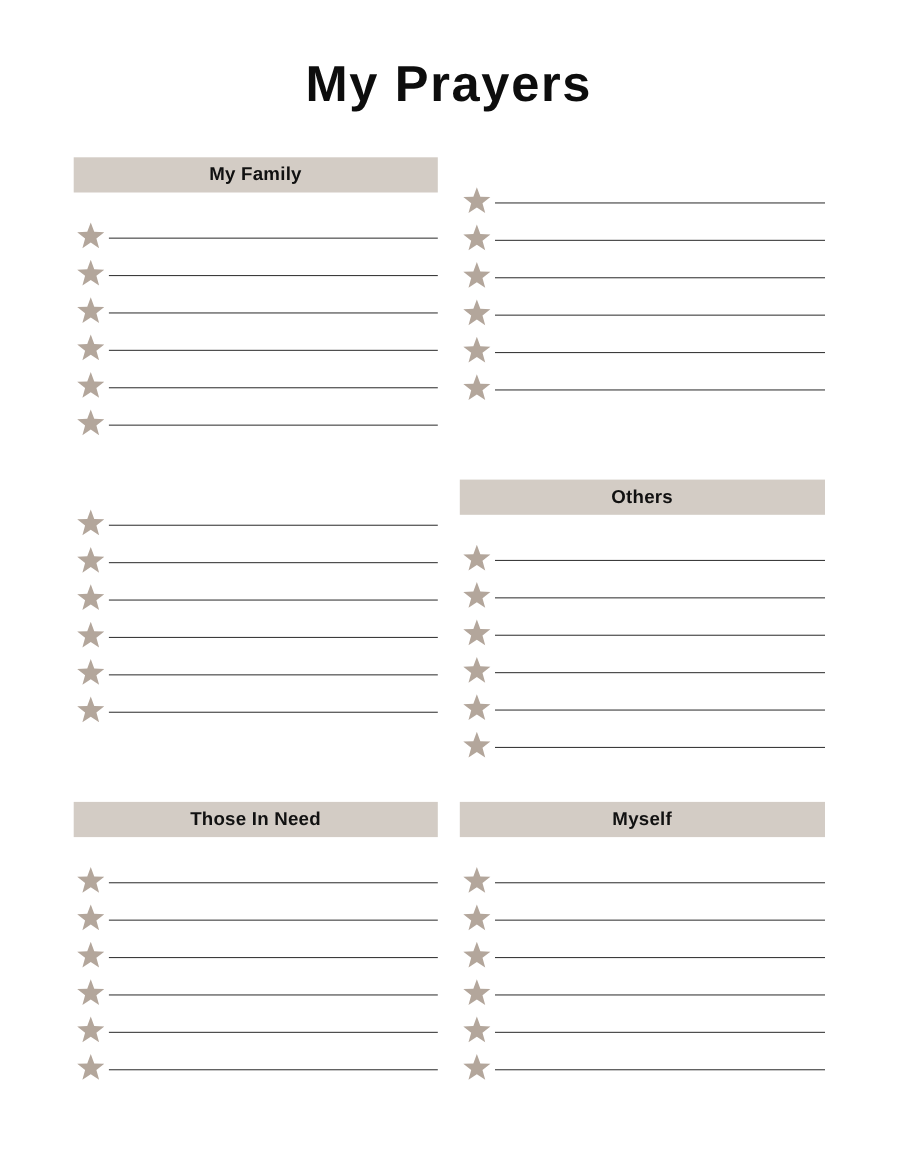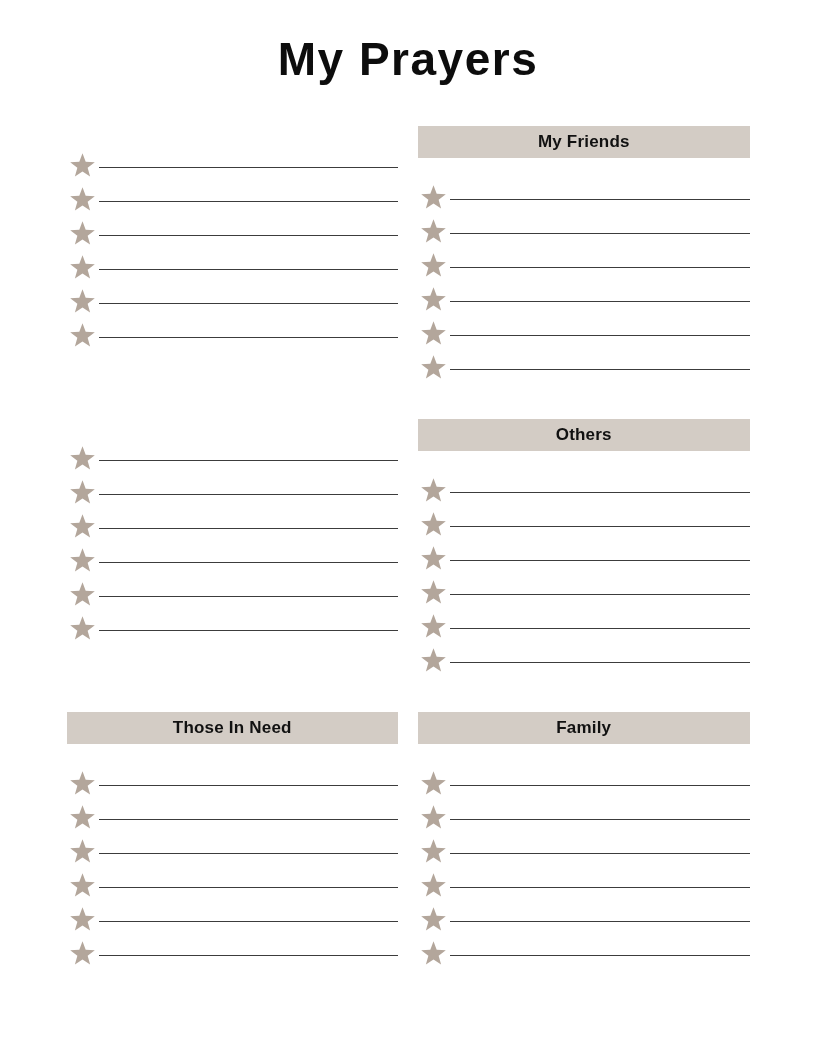--- a/index.html
+++ b/index.html
@@ -13,21 +13,21 @@
   *{box-sizing:border-box;}
   html,body{margin:0;padding:0;}
   body{
     width:816px;height:1056px;
     background:var(--page-bg);
     font-family:"Liberation Sans",sans-serif;
   }
   .page{
     position:relative;
     width:816px;height:1056px;
-    padding-top:36px;
+    padding-top:53px;
     overflow:hidden;
   }
   .title{
     margin:0 0 44px 0;
     font-size:46px;
     line-height:46px;
     font-weight:bold;
     letter-spacing:1.5px;
     text-align:center;
     color:var(--title-text);
@@ -73,64 +73,64 @@
 </style>
 </head>
 <body>
 
 <div class="page">
   <h1 class="title">My Prayers</h1>
 
   <div class="grid">
 
     <section class="card">
-      <div class="rows">
-          <div class="row">
-            <svg class="star" viewBox="0 0 24 23" aria-hidden="true">
-              <path d="M12,1 L14.82,8.62 L22.94,8.95 L16.57,13.98 L18.76,21.8 L12,17.3 L5.24,21.8 L7.43,13.98 L1.06,8.95 L9.18,8.62 Z"></path>
-            </svg>
-            <div class="line"></div>
-          </div>
-          <div class="row">
-            <svg class="star" viewBox="0 0 24 23" aria-hidden="true">
-              <path d="M12,1 L14.82,8.62 L22.94,8.95 L16.57,13.98 L18.76,21.8 L12,17.3 L5.24,21.8 L7.43,13.98 L1.06,8.95 L9.18,8.62 Z"></path>
-            </svg>
-            <div class="line"></div>
-          </div>
-          <div class="row">
-            <svg class="star" viewBox="0 0 24 23" aria-hidden="true">
-              <path d="M12,1 L14.82,8.62 L22.94,8.95 L16.57,13.98 L18.76,21.8 L12,17.3 L5.24,21.8 L7.43,13.98 L1.06,8.95 L9.18,8.62 Z"></path>
-            </svg>
-            <div class="line"></div>
-          </div>
-          <div class="row">
-            <svg class="star" viewBox="0 0 24 23" aria-hidden="true">
-              <path d="M12,1 L14.82,8.62 L22.94,8.95 L16.57,13.98 L18.76,21.8 L12,17.3 L5.24,21.8 L7.43,13.98 L1.06,8.95 L9.18,8.62 Z"></path>
-            </svg>
-            <div class="line"></div>
-          </div>
-          <div class="row">
-            <svg class="star" viewBox="0 0 24 23" aria-hidden="true">
-              <path d="M12,1 L14.82,8.62 L22.94,8.95 L16.57,13.98 L18.76,21.8 L12,17.3 L5.24,21.8 L7.43,13.98 L1.06,8.95 L9.18,8.62 Z"></path>
-            </svg>
-            <div class="line"></div>
-          </div>
-          <div class="row">
-            <svg class="star" viewBox="0 0 24 23" aria-hidden="true">
-              <path d="M12,1 L14.82,8.62 L22.94,8.95 L16.57,13.98 L18.76,21.8 L12,17.3 L5.24,21.8 L7.43,13.98 L1.06,8.95 L9.18,8.62 Z"></path>
-            </svg>
-            <div class="line"></div>
-          </div>
-        </div>
-    </section>
-
-    <section class="card">
       <div class="card-header">
-        <span>My Friends</span>
+        <span>My Family</span>
       </div>
+      <div class="rows">
+          <div class="row">
+            <svg class="star" viewBox="0 0 24 23" aria-hidden="true">
+              <path d="M12,1 L14.82,8.62 L22.94,8.95 L16.57,13.98 L18.76,21.8 L12,17.3 L5.24,21.8 L7.43,13.98 L1.06,8.95 L9.18,8.62 Z"></path>
+            </svg>
+            <div class="line"></div>
+          </div>
+          <div class="row">
+            <svg class="star" viewBox="0 0 24 23" aria-hidden="true">
+              <path d="M12,1 L14.82,8.62 L22.94,8.95 L16.57,13.98 L18.76,21.8 L12,17.3 L5.24,21.8 L7.43,13.98 L1.06,8.95 L9.18,8.62 Z"></path>
+            </svg>
+            <div class="line"></div>
+          </div>
+          <div class="row">
+            <svg class="star" viewBox="0 0 24 23" aria-hidden="true">
+              <path d="M12,1 L14.82,8.62 L22.94,8.95 L16.57,13.98 L18.76,21.8 L12,17.3 L5.24,21.8 L7.43,13.98 L1.06,8.95 L9.18,8.62 Z"></path>
+            </svg>
+            <div class="line"></div>
+          </div>
+          <div class="row">
+            <svg class="star" viewBox="0 0 24 23" aria-hidden="true">
+              <path d="M12,1 L14.82,8.62 L22.94,8.95 L16.57,13.98 L18.76,21.8 L12,17.3 L5.24,21.8 L7.43,13.98 L1.06,8.95 L9.18,8.62 Z"></path>
+            </svg>
+            <div class="line"></div>
+          </div>
+          <div class="row">
+            <svg class="star" viewBox="0 0 24 23" aria-hidden="true">
+              <path d="M12,1 L14.82,8.62 L22.94,8.95 L16.57,13.98 L18.76,21.8 L12,17.3 L5.24,21.8 L7.43,13.98 L1.06,8.95 L9.18,8.62 Z"></path>
+            </svg>
+            <div class="line"></div>
+          </div>
+          <div class="row">
+            <svg class="star" viewBox="0 0 24 23" aria-hidden="true">
+              <path d="M12,1 L14.82,8.62 L22.94,8.95 L16.57,13.98 L18.76,21.8 L12,17.3 L5.24,21.8 L7.43,13.98 L1.06,8.95 L9.18,8.62 Z"></path>
+            </svg>
+            <div class="line"></div>
+          </div>
+        </div>
+    </section>
+
+    <section class="card">
       <div class="rows">
           <div class="row">
             <svg class="star" viewBox="0 0 24 23" aria-hidden="true">
               <path d="M12,1 L14.82,8.62 L22.94,8.95 L16.57,13.98 L18.76,21.8 L12,17.3 L5.24,21.8 L7.43,13.98 L1.06,8.95 L9.18,8.62 Z"></path>
             </svg>
             <div class="line"></div>
           </div>
           <div class="row">
             <svg class="star" viewBox="0 0 24 23" aria-hidden="true">
               <path d="M12,1 L14.82,8.62 L22.94,8.95 L16.57,13.98 L18.76,21.8 L12,17.3 L5.24,21.8 L7.43,13.98 L1.06,8.95 L9.18,8.62 Z"></path>
@@ -288,21 +288,21 @@
             <svg class="star" viewBox="0 0 24 23" aria-hidden="true">
               <path d="M12,1 L14.82,8.62 L22.94,8.95 L16.57,13.98 L18.76,21.8 L12,17.3 L5.24,21.8 L7.43,13.98 L1.06,8.95 L9.18,8.62 Z"></path>
             </svg>
             <div class="line"></div>
           </div>
         </div>
     </section>
 
     <section class="card">
       <div class="card-header">
-        <span>Family</span>
+        <span>Myself</span>
       </div>
       <div class="rows">
           <div class="row">
             <svg class="star" viewBox="0 0 24 23" aria-hidden="true">
               <path d="M12,1 L14.82,8.62 L22.94,8.95 L16.57,13.98 L18.76,21.8 L12,17.3 L5.24,21.8 L7.43,13.98 L1.06,8.95 L9.18,8.62 Z"></path>
             </svg>
             <div class="line"></div>
           </div>
           <div class="row">
             <svg class="star" viewBox="0 0 24 23" aria-hidden="true">

